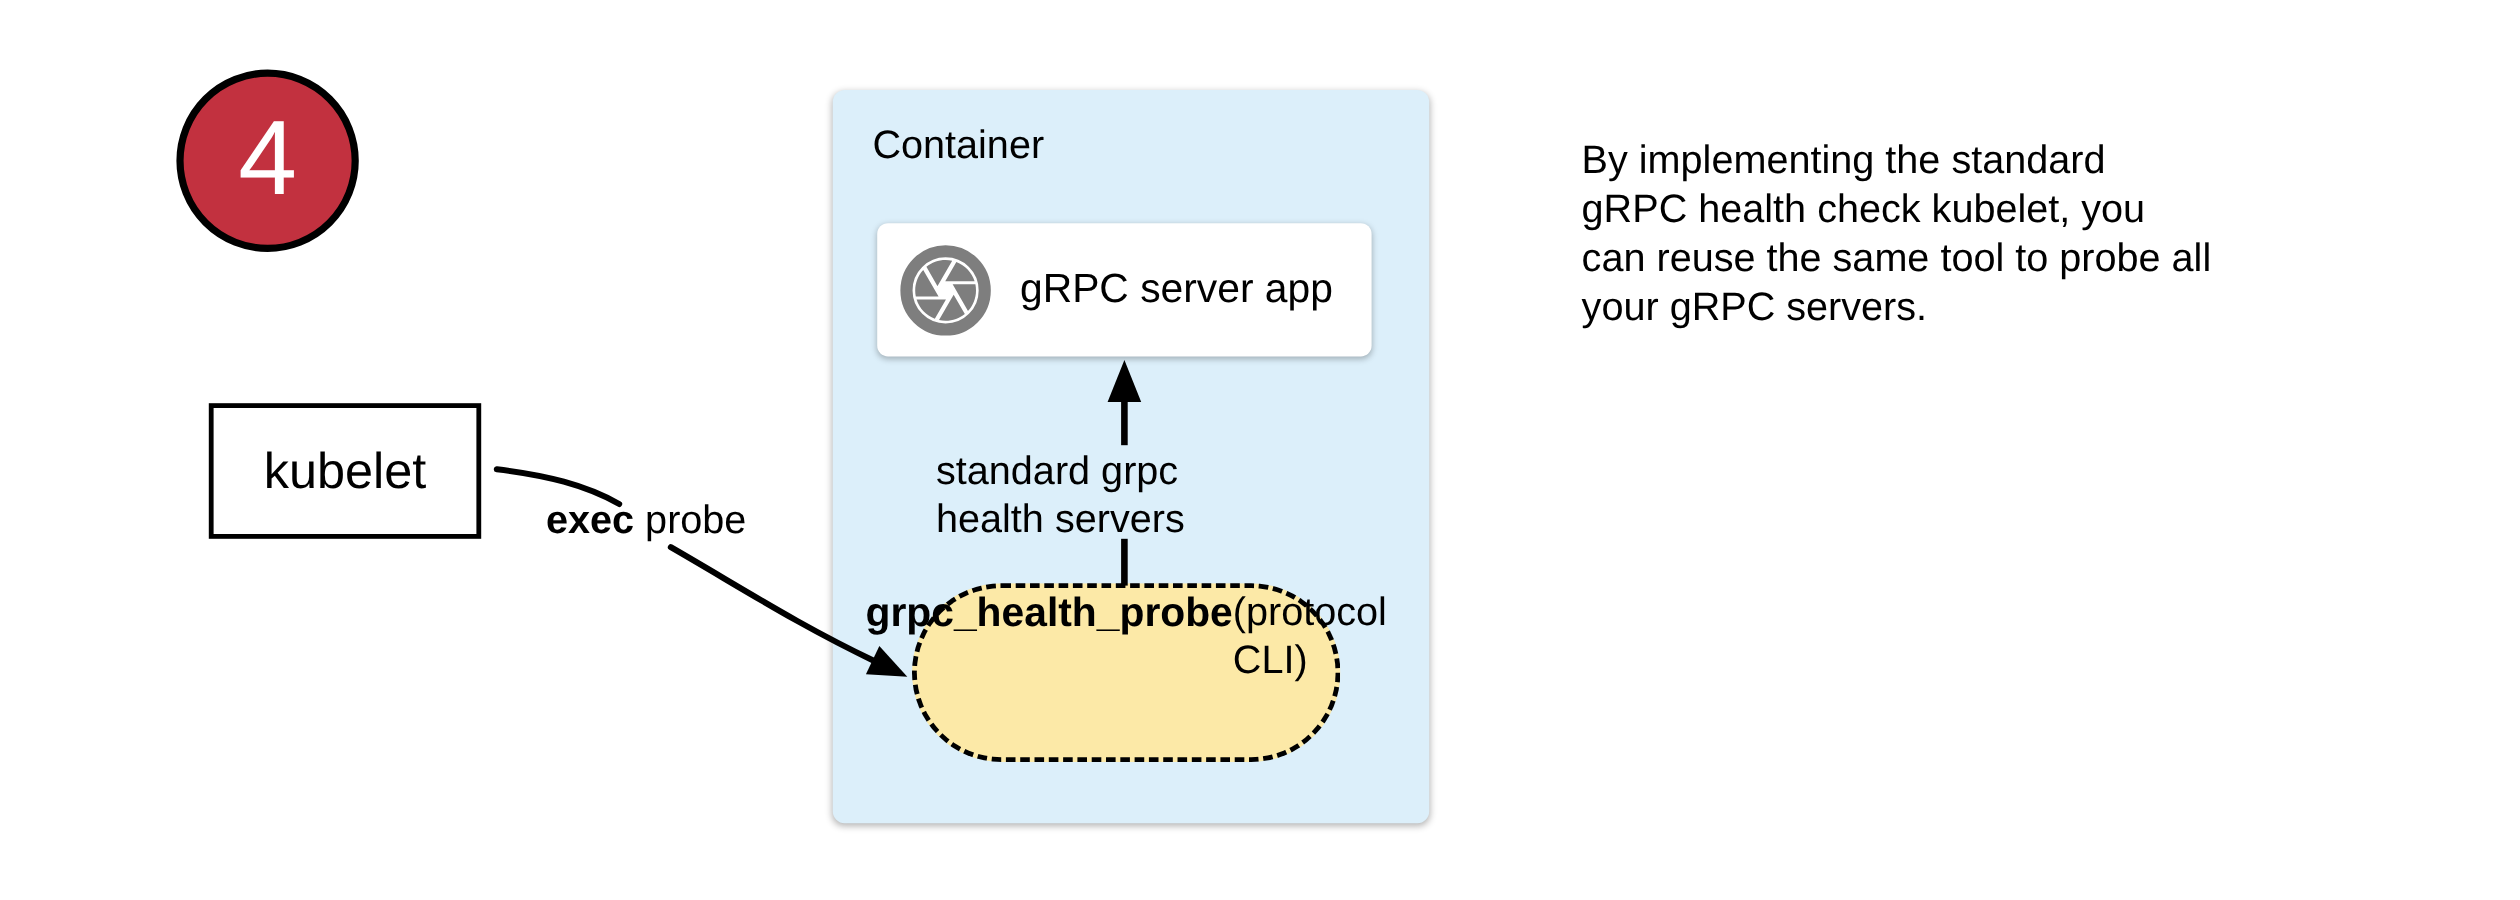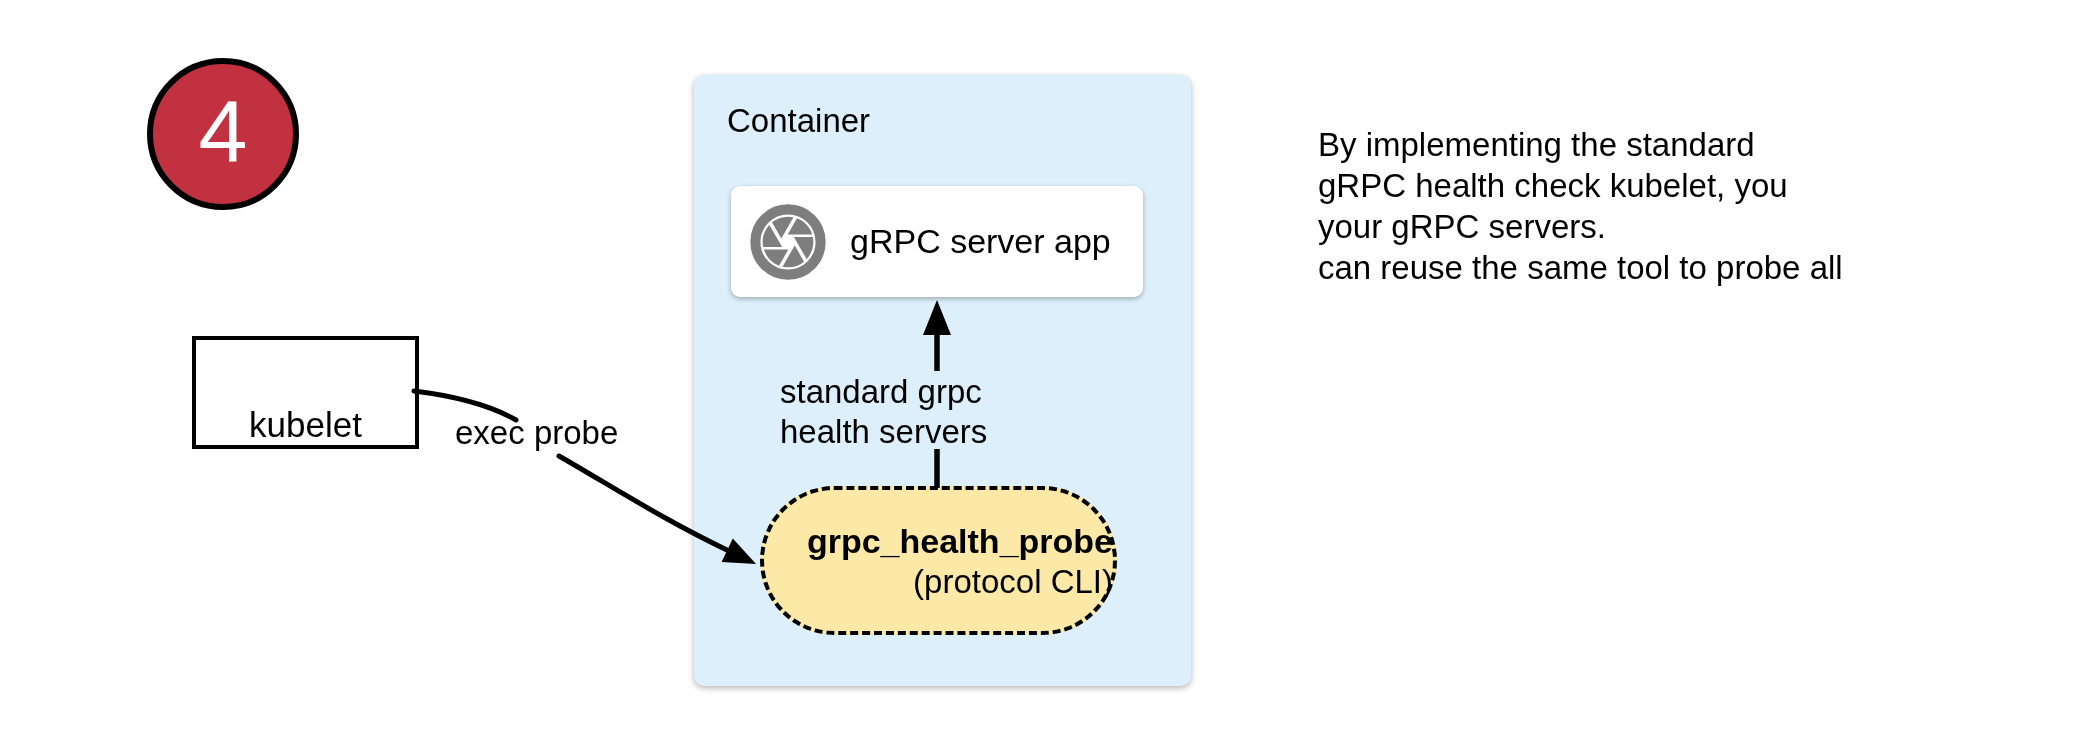--- a/index.html
+++ b/index.html
@@ -15,27 +15,27 @@
   .arrows{position:absolute; left:0; top:0; width:2100px; height:750px; pointer-events:none; z-index:5;}
 
   .badge{
     position:absolute; left:147px; top:58px; width:152px; height:152px;
     background:var(--badge_red); border:6px solid var(--stroke_black); border-radius:50%;
     box-sizing:border-box; display:flex; align-items:center; justify-content:center;
   }
   .badge span{color:#fff; font-size:88px; line-height:1; transform:translateY(-2px);}
 
   .kubelet{
-    position:absolute; left:192px; top:336px; width:227px; height:113px;
+    position:absolute; left:174px; top:336px; width:227px; height:113px;
     background:#fff; border:4px solid var(--stroke_black); box-sizing:border-box;
-    display:flex; align-items:flex-end; justify-content:center; font-size:35px;
+    display:flex; align-items:center; justify-content:center; font-size:42px;
   }
 
   .exec-label{position:absolute; left:455px; top:414px; font-size:33px; white-space:pre;}
-  .exec-label b{font-weight:normal;margin-top:24px;}
+  .exec-label b{font-weight:bold;margin-top:24px;}
 
   .container-box{
     position:absolute; left:694px; top:75px; width:497px; height:611px;
     background:var(--container_blue); border-radius:10px;
     box-shadow:0 2px 6px rgba(0,0,0,0.30);
   }
   .container-title{position:absolute; left:33px; top:26px; font-size:33px; line-height:40px;}
 
   .server-box{
     position:absolute; left:37px; top:111px; width:412px; height:111px;
@@ -47,26 +47,26 @@
 
   .protocol-label{
     position:absolute; left:86px; top:297px; width:300px;
     text-align:left; font-size:33px; line-height:40px;
   }
 
   .pill{
     position:absolute; left:66px; top:411px; width:357px; height:149px;
     background:var(--pill_yellow); border:4px dashed var(--stroke_black);
     border-radius:80px; box-sizing:border-box;
-    display:flex; flex-direction:column; align-items:flex-end; justify-content:center;
+    display:flex; flex-direction:row; align-items:flex-start; justify-content:center;
   }
   .pill-title{font-size:34px; font-weight:bold; line-height:42px;}
   .pill-sub{font-size:33px; line-height:40px;}
 
-  .note{position:absolute; left:1318px; top:124px; font-size:33px; line-height:41px;}
+  .note{position:absolute; left:1318px; top:112px; font-size:33px; line-height:41px;}
 </style>
 </head>
 <body>
 
 <div class="stage">
 
   <div class="badge">
     <span>4</span>
   </div>
 
@@ -96,22 +96,22 @@
 
     <div class="pill">
       <div class="pill-title">grpc_health_probe</div>
       <div class="pill-sub">(protocol CLI)</div>
     </div>
   </div>
 
   <div class="note">
     <div>By implementing the standard</div>
     <div>gRPC health check kubelet, you</div>
+    <div>can reuse the same tool to probe all</div>
     <div>your gRPC servers.</div>
-    <div>can reuse the same tool to probe all</div>
   </div>
 
   <svg class="arrows">
     <defs>
       <marker id="ah" markerUnits="userSpaceOnUse" markerWidth="36" markerHeight="28" refX="3" refY="14" orient="auto">
         <path d="M1,1 L33,14 L1,27 Z" fill="#000"></path>
       </marker>
     </defs>
 
     <path d="M414,391 C455,396 488,404 516,420" fill="none" stroke="#000" stroke-width="5" stroke-linecap="round"></path>

